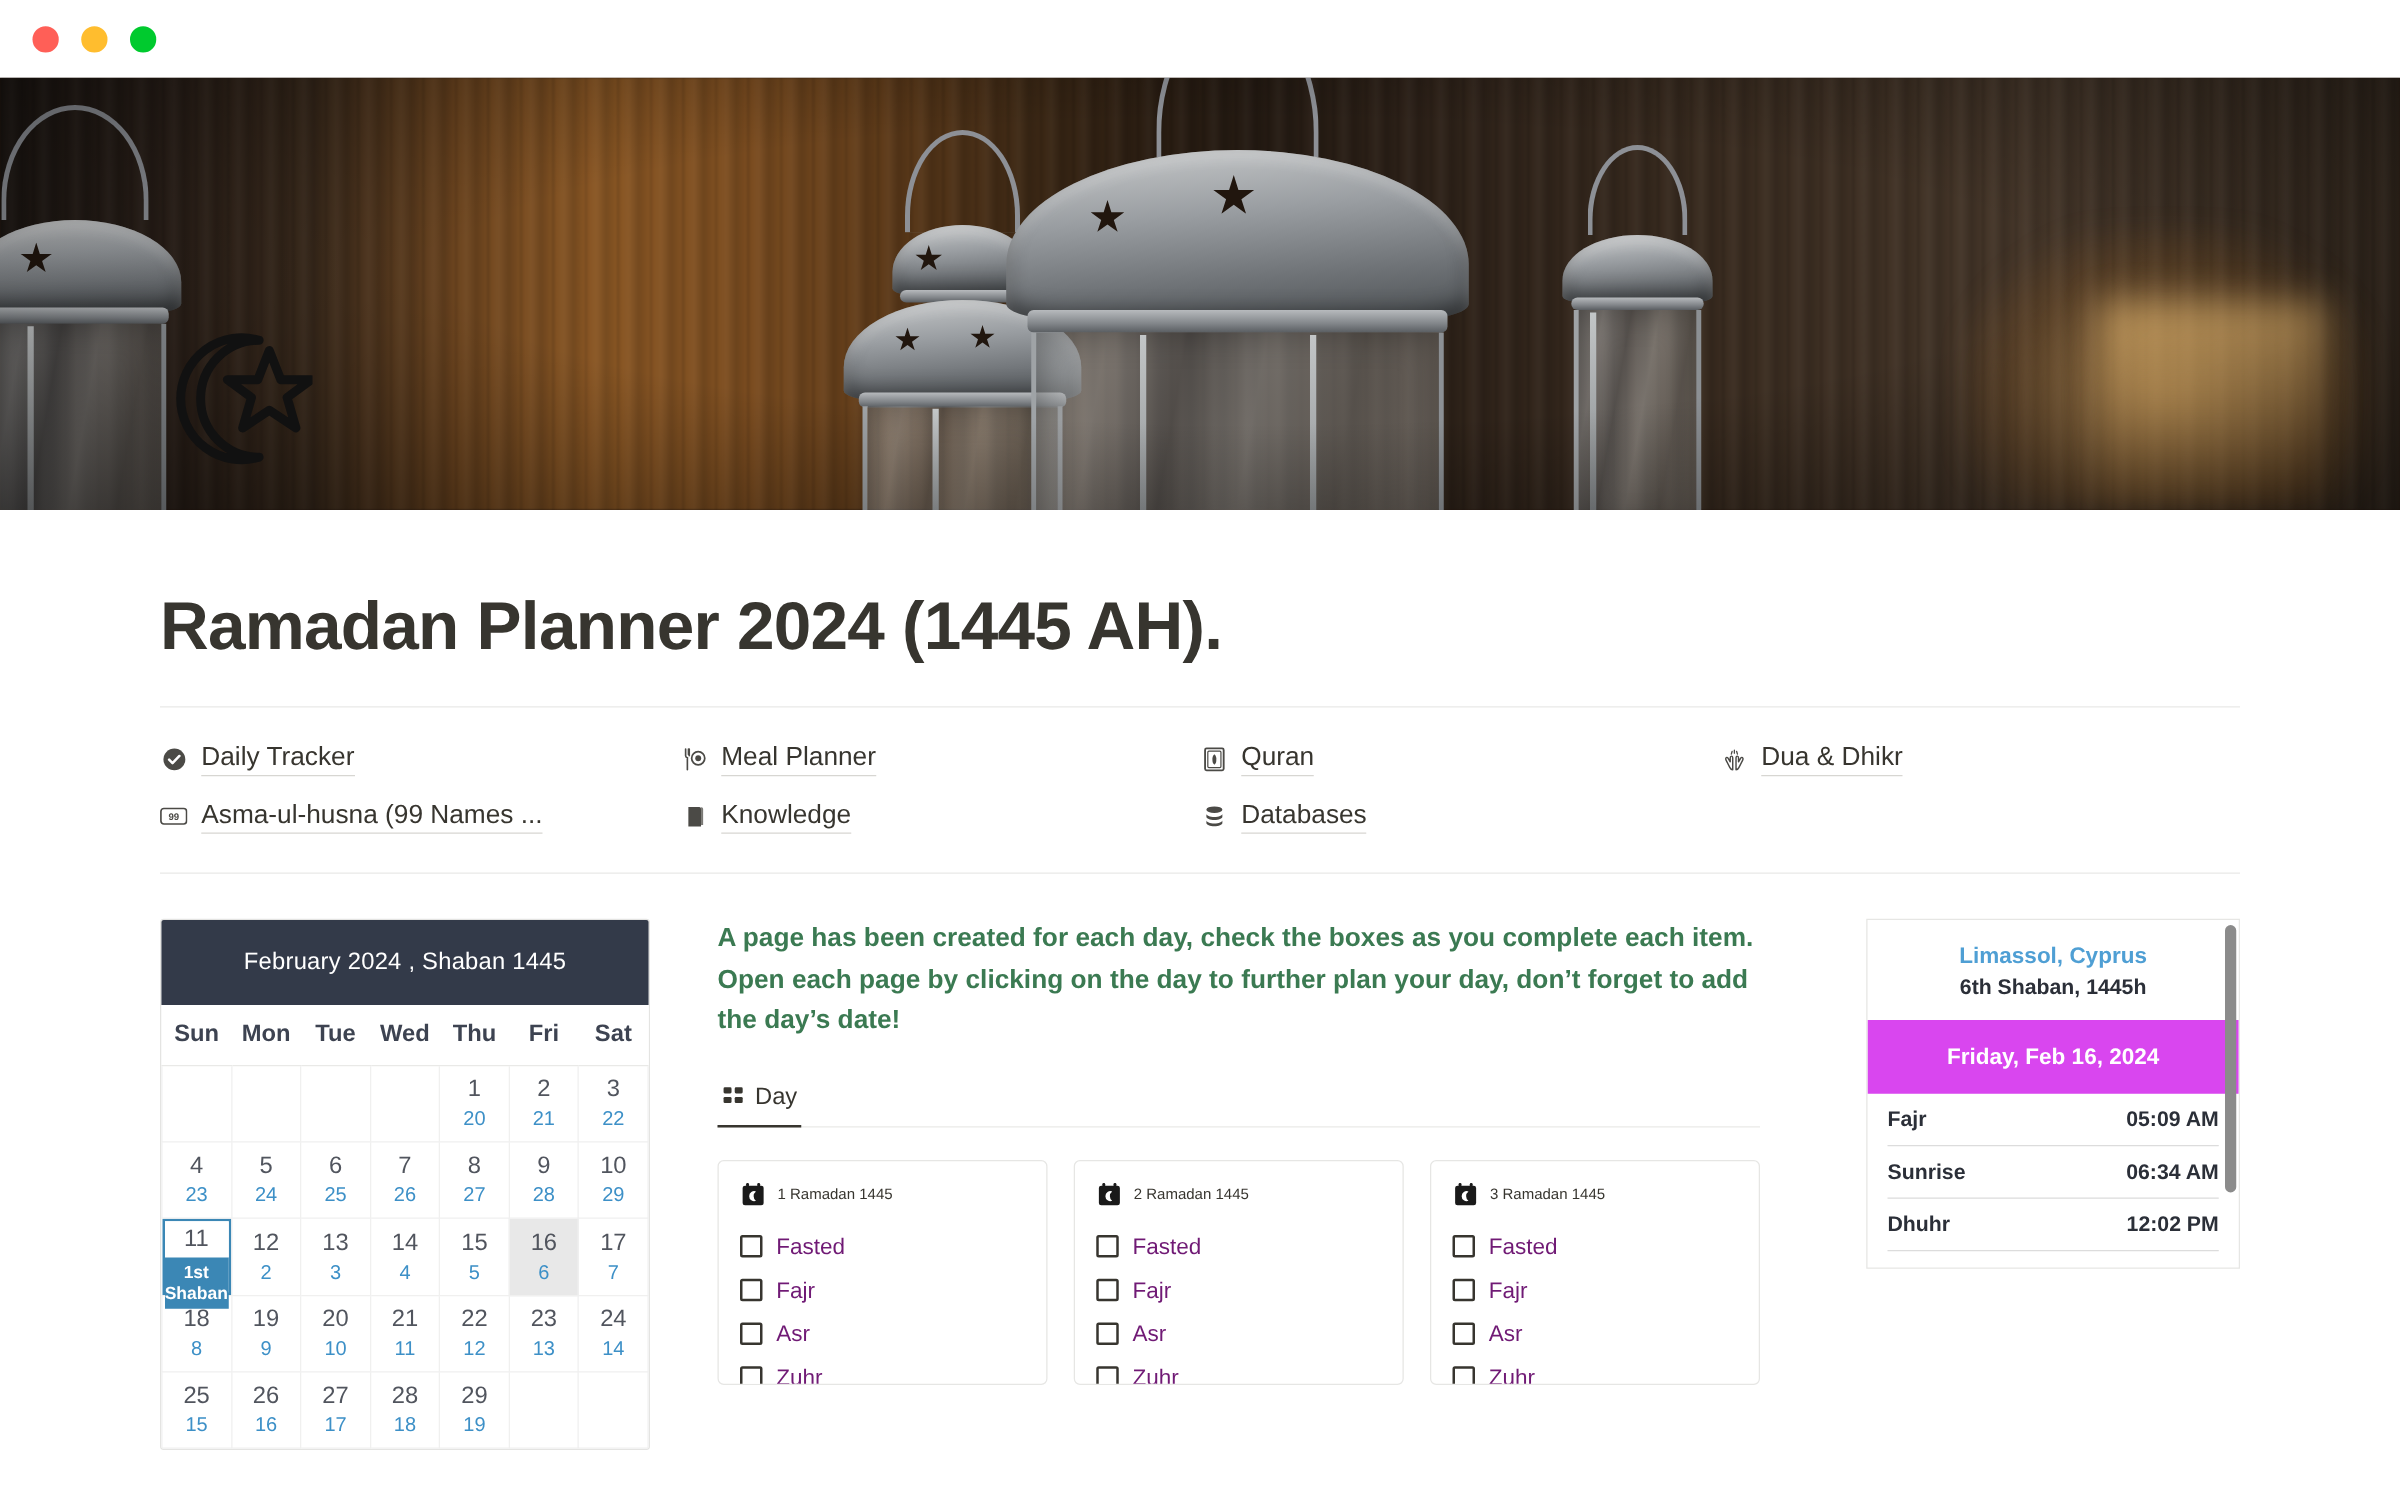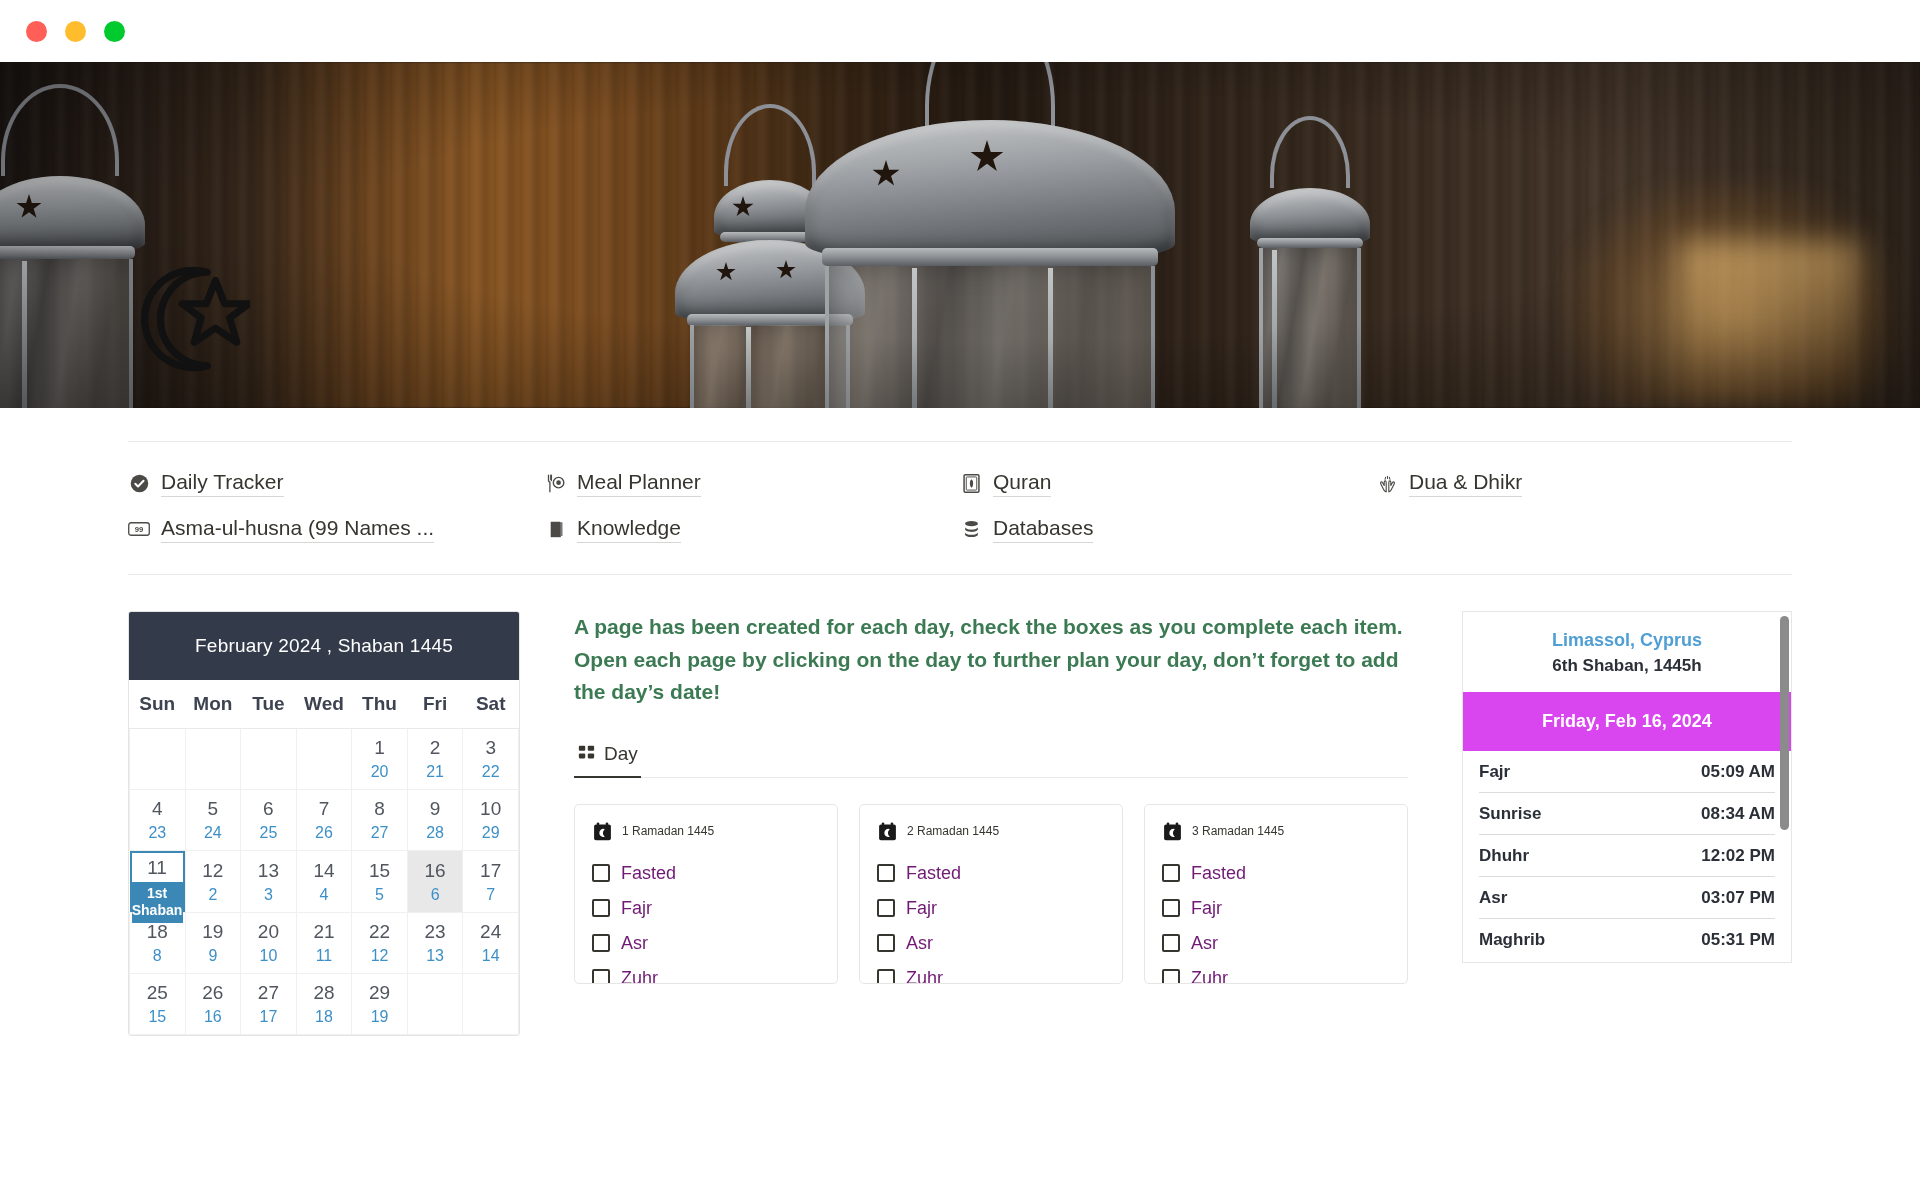--- a/index.html
+++ b/index.html
@@ -323,22 +323,23 @@
     border: 2px solid #37352f;
     border-radius: 2px;
     background: #fff;
   }
 
   
   .prayer {
     border: 1px solid #e6e6e4;
     background: #fff;
     position: relative;
-    height: 352px;
+    height: 280px;
     overflow: hidden;
+    margin-left: 31px;
   }
   .prayer-head { text-align: center; padding: 16px 14px 14px; }
   .prayer-city {
     color: #4f9fd4;
     font-size: 18px;
     font-weight: 700;
     line-height: 1.35;
   }
   .prayer-hijri {
     color: #2b2f38;
@@ -442,20 +443,21 @@
 <div class="page-icon">
   <svg viewBox="0 0 120 120" width="122" height="122" aria-hidden="true">
     <path d="M78 14 A48 48 0 1 0 78 106 A40 40 0 1 1 78 14 Z" fill="none" stroke="#111111" stroke-width="7" stroke-linejoin="round"></path>
     <path d="M86 22 L95 45 L119 45 L100 59 L107 83 L86 69 L65 83 L72 59 L53 45 L77 45 Z" fill="none" stroke="#111111" stroke-width="7" stroke-linejoin="round"></path>
   </svg>
 </div>
 
 <div class="content">
   <div class="page-inner">
 
+    <h1 class="page-title">Ramadan Planner 2024 (1445 AH).</h1>
 
     <div class="divider"></div>
 
     <div class="link-grid">
 
       <div class="link-item">
         <span class="link-icon">
           <svg width="21" height="21" viewBox="0 0 24 24">
               <circle cx="12" cy="12" r="10" fill="#4b4a46"></circle>
               <path d="M7.2 12.3l3.1 3.1 6.3-6.5" fill="none" stroke="#fff" stroke-width="2.3" stroke-linecap="round" stroke-linejoin="round"></path>
@@ -836,21 +838,21 @@
             <div class="prayer-hijri">6th Shaban, 1445h</div>
           </div>
           <div class="prayer-datebar">Friday, Feb 16, 2024</div>
           <div class="prayer-list">
             <div class="prayer-row">
               <span>Fajr</span>
               <span>05:09 AM</span>
             </div>
             <div class="prayer-row">
               <span>Sunrise</span>
-              <span>08:34 AM</span>
+              <span>06:34 AM</span>
             </div>
             <div class="prayer-row">
               <span>Dhuhr</span>
               <span>12:02 PM</span>
             </div>
             <div class="prayer-row">
               <span>Asr</span>
               <span>03:07 PM</span>
             </div>
             <div class="prayer-row">

